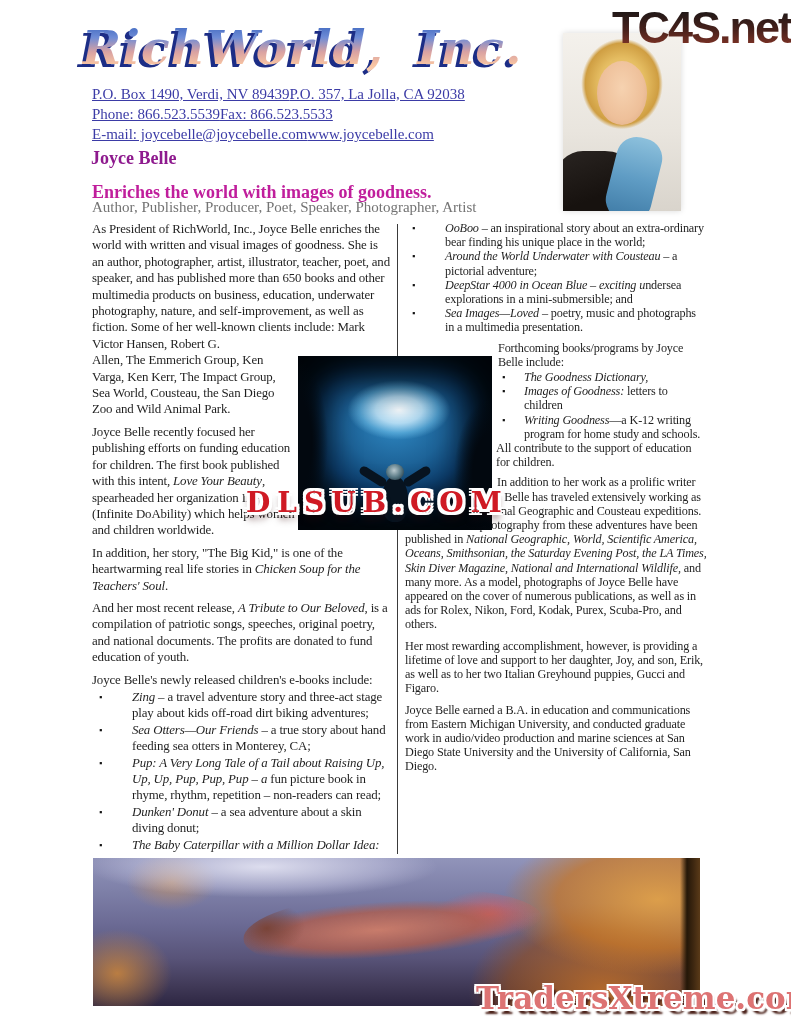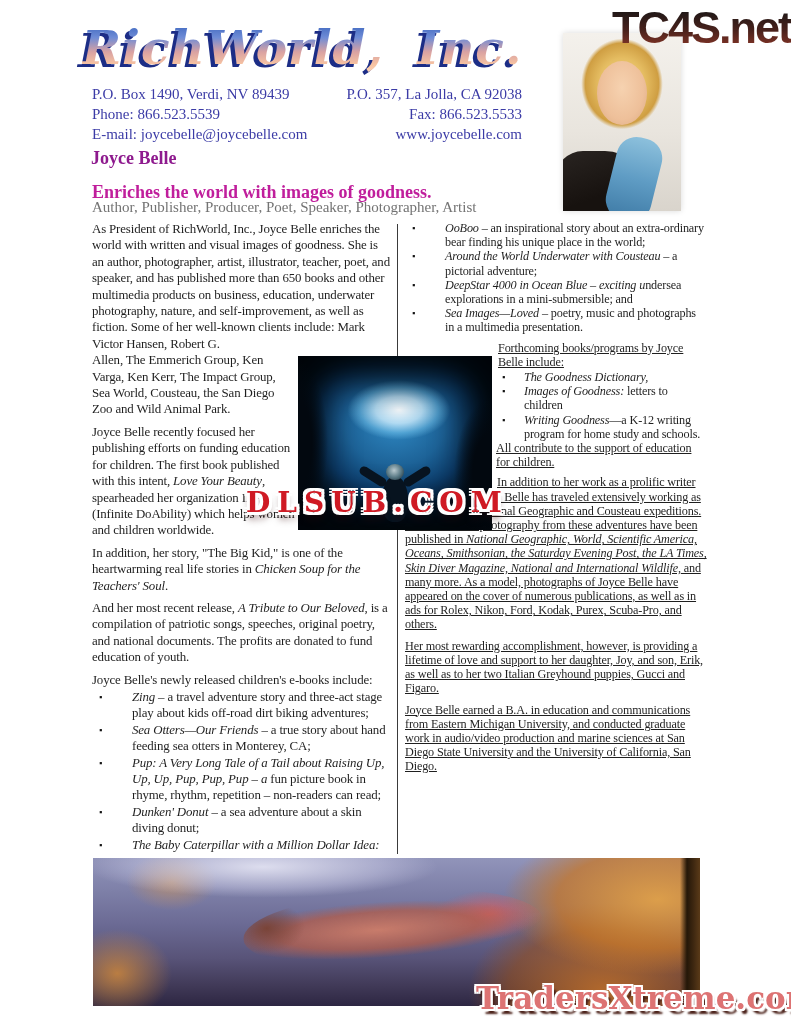--- a/index.html
+++ b/index.html
@@ -43,34 +43,34 @@
       background:radial-gradient(ellipse at 50% 42%,#f6d2b0 0%,#eec09a 60%,#ddab84 95%);}
   .portrait .blazer{position:absolute;left:-8px;top:118px;width:90px;height:70px;border-radius:28px 40px 0 0;
       background:linear-gradient(160deg,#2a2522 0%,#17120f 60%);}
   .portrait .scarf{position:absolute;left:48px;top:104px;width:46px;height:84px;border-radius:20px;
       transform:rotate(14deg);
       background:linear-gradient(180deg,#8cc0dc 0%,#5f9cc4 50%,#3f7ba6 100%);}
 
   
   .contact{position:absolute;left:92px;top:84px;width:430px;
       font-size:15px;line-height:20px;color:#3b3ba6;}
-  .contact .row{display:flex;justify-content:space-between;}
+  .contact .row{display:flex;text-decoration:underline;}
 
   
   .name{position:absolute;left:91px;top:148px;font-size:18px;font-weight:bold;color:#8e1a8e;}
   .tagline{position:absolute;left:92px;top:182px;font-size:18px;font-weight:bold;color:#c01e9c;}
   .roles{position:absolute;left:92px;top:199px;font-size:15px;color:#737373;}
 
   
   .divider{position:absolute;left:397px;top:224px;width:1px;height:630px;background:#3a3a3a;}
   .col{position:absolute;top:221px;letter-spacing:-0.15px;}
   .col-left{left:92px;width:300px;font-size:12.9px;line-height:16.4px;}
   .col-right{left:405px;width:302px;font-size:12.2px;line-height:14.2px;}
   .col p{margin:0 0 6px 0;}
-  .col-right p{margin:0 0 7px 0;text-decoration:underline;}
+  .col-right p{margin:0 0 7px 0;}
   .narrow-a{width:202px;}
   .narrow-b{width:204px;}
   .bullet{position:relative;padding-left:40px;margin:0;}
   .bullet .bmark{position:absolute;left:7px;top:0;font-size:9px;color:#111;}
   .indent-block{margin-left:93px;width:209px;margin-bottom:2px;}
   .indent-block .bullet{padding-left:26px;}
   .indent-block .bullet .bmark{left:4px;}
   .first-line-indent{text-indent:92px;}
   .ebooks-intro{margin:0 0 1px 0 !important;}
   i{font-style:italic;}

